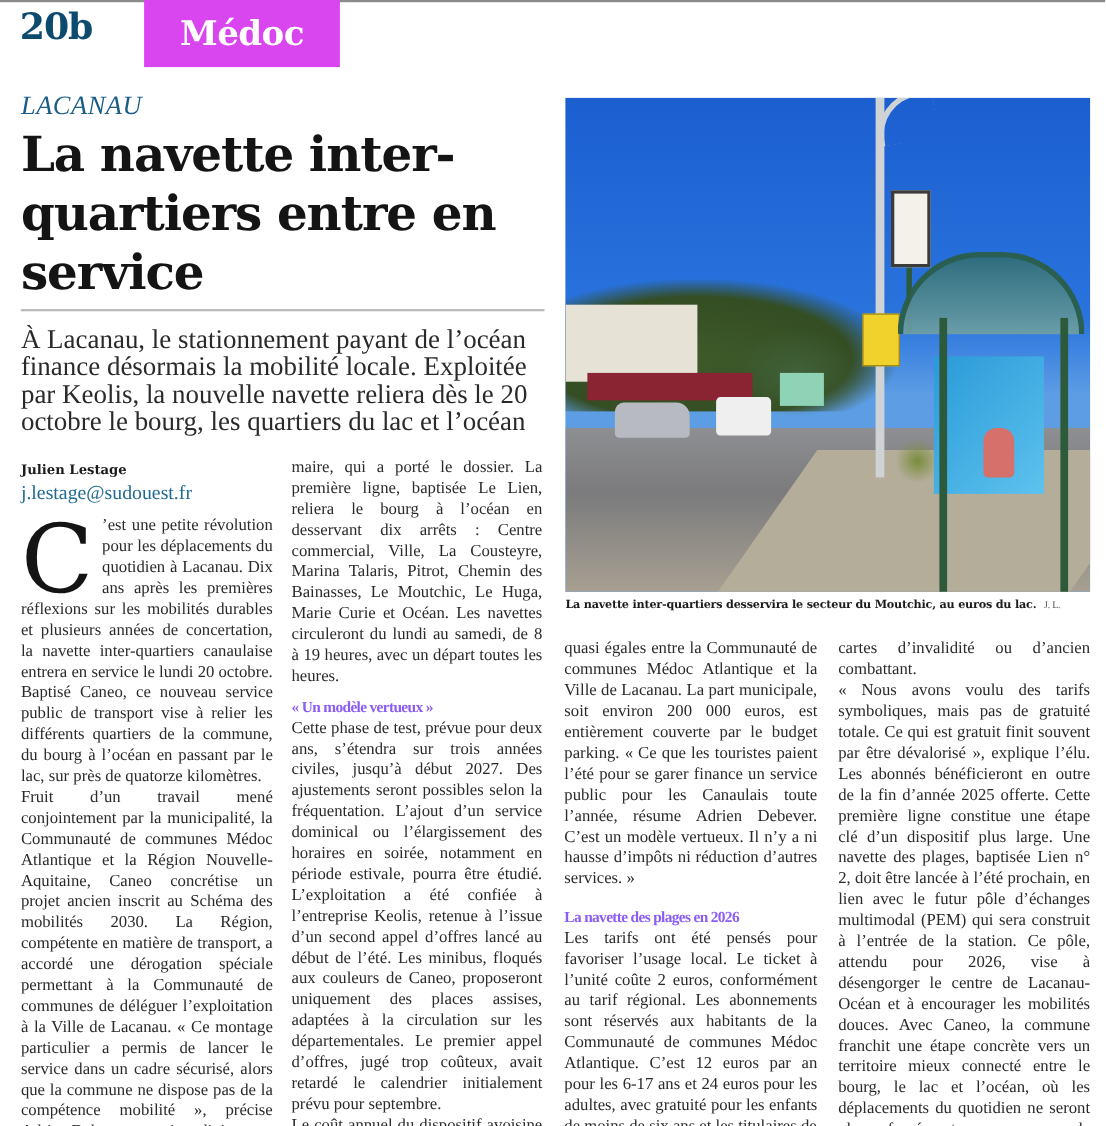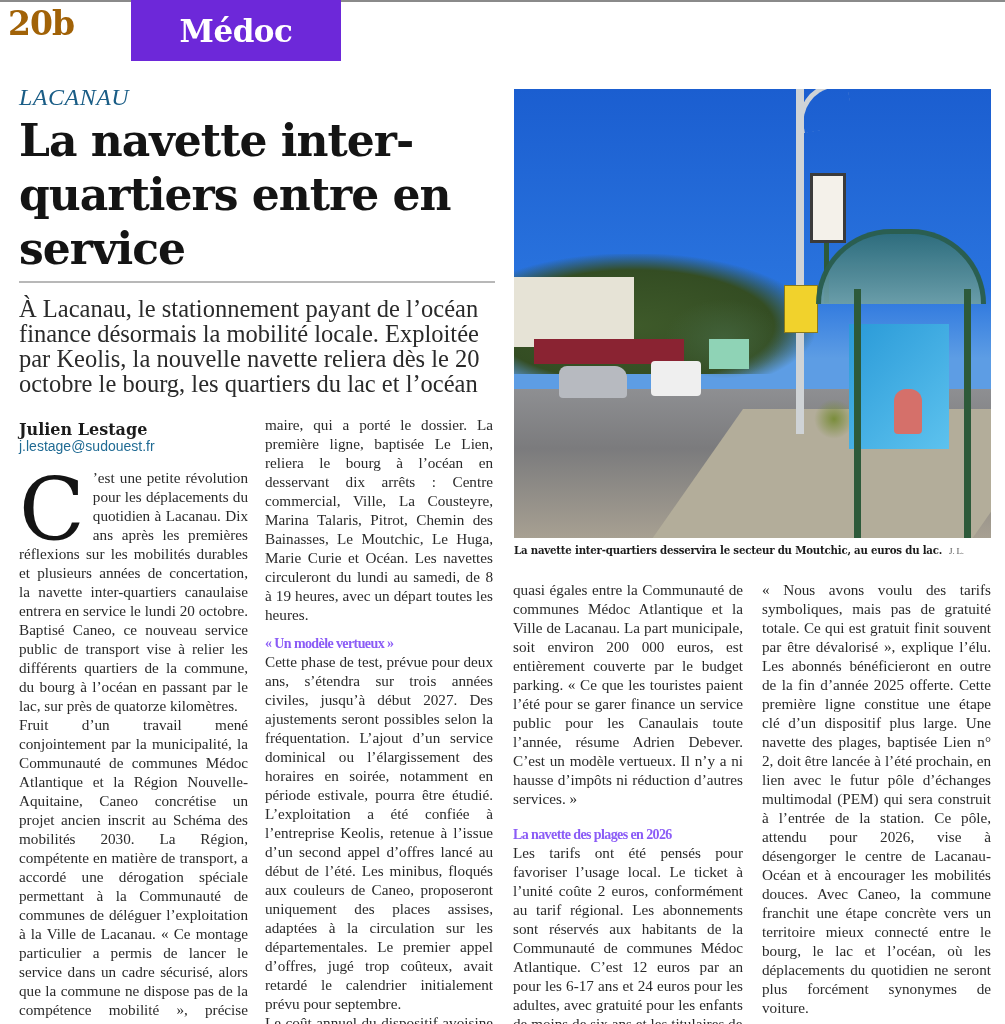--- a/index.html
+++ b/index.html
@@ -1,33 +1,33 @@
 <!DOCTYPE html>
 <html><head>
 <meta charset="utf-8">
 <style>
   * { box-sizing: border-box; margin: 0; padding: 0; }
   html, body { width: 1005px; height: 1024px; background: #ffffff; overflow: hidden; }
   body { position: relative; font-family: "DejaVu Serif", serif; color: #1f1f1f; }
 
   .top-rule { position: absolute; left: 0; top: 0; width: 1005px; height: 2px; background: #8a8a8a; }
 
-  .page-num { position: absolute; left: 8px; top: 4px; font-family: "DejaVu Serif", serif; font-weight: bold; font-size: 33px; letter-spacing: -1px; color: #a16207; }
-  .rubric { position: absolute; left: 131px; top: 0; width: 210px; height: 61px; background: #6d28d9; display: flex; align-items: center; justify-content: center; text-align: right; }
+  .page-num { position: absolute; left: 18px; top: 4px; font-family: "DejaVu Serif", serif; font-weight: bold; font-size: 33px; letter-spacing: -1px; color: #0c4a6e; }
+  .rubric { position: absolute; left: 131px; top: 0; width: 178px; height: 61px; background: #d946ef; display: flex; align-items: center; justify-content: center; text-align: right; }
   .rubric span { color: #ffffff; font-family: "DejaVu Serif", serif; font-weight: bold; font-size: 31px; letter-spacing: -0.5px; }
 
   .kicker { position: absolute; left: 19px; top: 84px; font-family: "Liberation Serif", serif; font-style: italic; font-weight: normal; font-size: 24px; color: #1a5d86; letter-spacing: 0.5px; }
   .headline { position: absolute; left: 19px; top: 114px; width: 480px; font-family: "DejaVu Serif", serif; font-weight: bold; font-size: 44px; line-height: 54px; color: #141414; letter-spacing: -1px; }
 
   .sep { position: absolute; left: 19px; top: 281px; width: 476px; height: 2px; background: #b8b8b8; }
 
   .standfirst { position: absolute; left: 19px; top: 296px; width: 480px; font-family: "Liberation Serif", serif; font-size: 24.5px; line-height: 25px; color: #2a2a2a; }
 
-  .byline-name { position: absolute; left: 19px; top: 420px; font-family: "DejaVu Serif", serif; font-weight: bold; font-size: 16px; color: #1b1b1b; }
-  .byline-mail { position: absolute; left: 19px; top: 438px; font-family: Liberation Sans, sans-serif; font-size: 14px; color: #1f6a93; }
+  .byline-name { position: absolute; left: 19px; top: 420px; font-family: "DejaVu Serif", serif; font-weight: bold; font-size: 12px; color: #1b1b1b; }
+  .byline-mail { position: absolute; left: 19px; top: 438px; font-family: Liberation Serif, serif; font-size: 18px; color: #1f6a93; }
 
   .col { position: absolute; font-family: "Liberation Serif", serif; font-size: 15.2px; line-height: 19px; color: #2a2a2a; text-align: justify; hyphens: manual; }
   .col p { margin: 0; }
   .col1 { left: 19px; top: 468px; width: 229px; }
   .col2 { left: 265px; top: 415px; width: 228px; }
   .col3 { left: 513px; top: 580px; width: 230px; }
   .col4 { left: 762px; top: 580px; width: 229px; }
 
   .dropcap { float: left; font-family: "DejaVu Serif", serif; font-size: 86px; line-height: 70px; margin: 6px 8px 0 0; color: #141414; }
 
@@ -120,14 +120,15 @@
   <span>La navette inter-quartiers desservira le secteur du Moutchic, au euros du lac.</span><span class="credit">J. L.</span>
 </div>
 
 <div class="col col3">
   <p>quasi égales entre la Communauté de communes Médoc Atlantique et la Ville de Lacanau. La part municipale, soit environ 200 000 euros, est entièrement couverte par le budget parking. « Ce que les touristes paient l’été pour se garer finance un service public pour les Canaulais toute l’année, résume Adrien Debever. C’est un modèle vertueux. Il n’y a ni hausse d’impôts ni réduction d’autres services. »</p>
   <div class="subhead" style="margin-top:18px;">La navette des plages en 2026</div>
   <p>Les tarifs ont été pensés pour favoriser l’usage local. Le ticket à l’unité coûte 2 euros, conformément au tarif régional. Les abonnements sont réservés aux habitants de la Communauté de communes Médoc Atlantique. C’est 12 euros par an pour les 6-17 ans et 24 euros pour les adultes, avec gratuité pour les enfants de moins de six ans et les titulaires de</p>
 </div>
 
 <div class="col col4">
+  <p>cartes d’invalidité ou d’ancien combattant.</p>
   <p>« Nous avons voulu des tarifs symboliques, mais pas de gratuité totale. Ce qui est gratuit finit souvent par être dévalorisé », explique l’élu. Les abonnés bénéficieront en outre de la fin d’année 2025 offerte. Cette première ligne constitue une étape clé d’un dispositif plus large. Une navette des plages, baptisée Lien n° 2, doit être lancée à l’été prochain, en lien avec le futur pôle d’échanges multimodal (PEM) qui sera construit à l’entrée de la station. Ce pôle, attendu pour 2026, vise à désengorger le centre de Lacanau-Océan et à encourager les mobilités douces. Avec Caneo, la commune franchit une étape concrète vers un territoire mieux connecté entre le bourg, le lac et l’océan, où les déplacements du quotidien ne seront plus forcément synonymes de voiture.</p>
 </div>
 
 </body></html>

